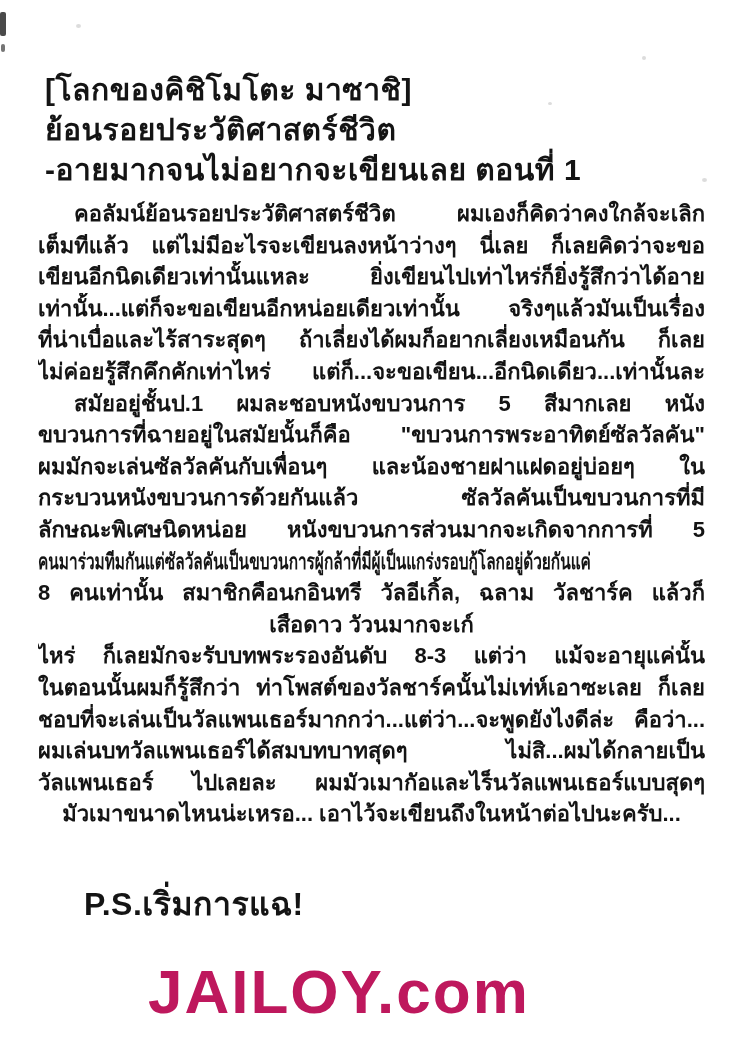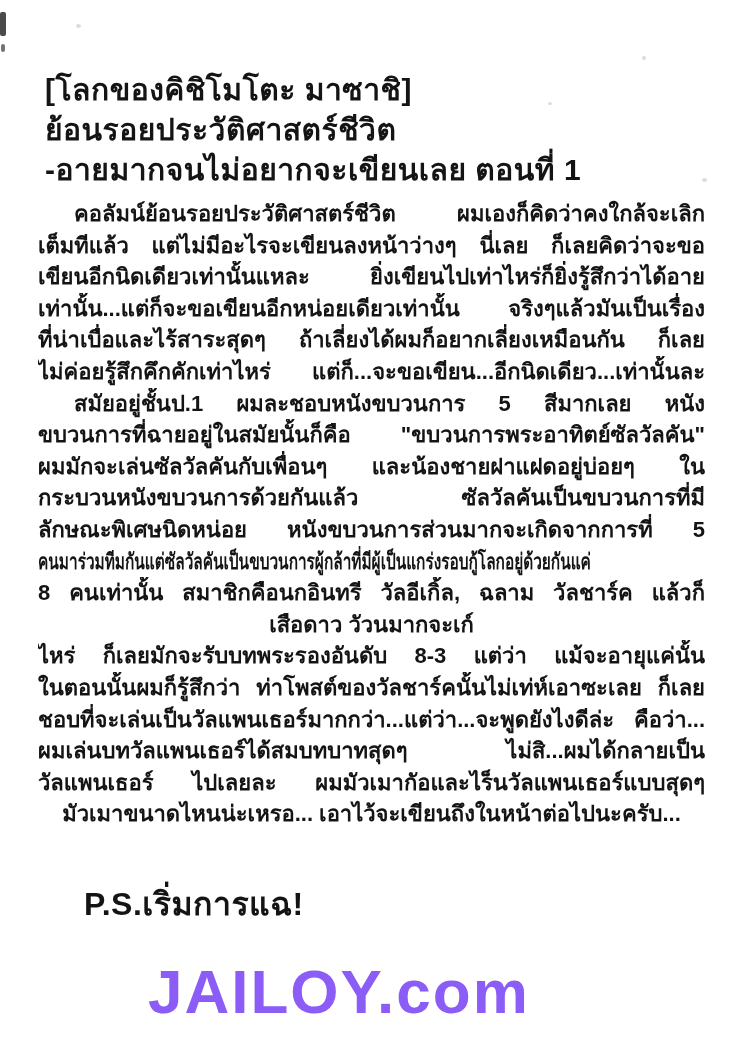--- a/index.html
+++ b/index.html
@@ -45,21 +45,21 @@
 
   .postscript{
     position:absolute;left:45px;top:878px;
     font-size:32px;font-weight:bold;letter-spacing:.5px;margin-left:39px;
   }
 
   .watermark{
     position:absolute;left:148px;top:956px;
     font-size:62px;font-weight:bold;
     letter-spacing:2px;
-    color:#8b5cf6;
+    color:#be185d;
     font-family:"Liberation Sans","DejaVu Sans",sans-serif;
   }
 </style>
 </head>
 <body>
 
 <div class="page">
 
   <div class="edge-mark"></div>
   <div class="edge-mark2"></div>

